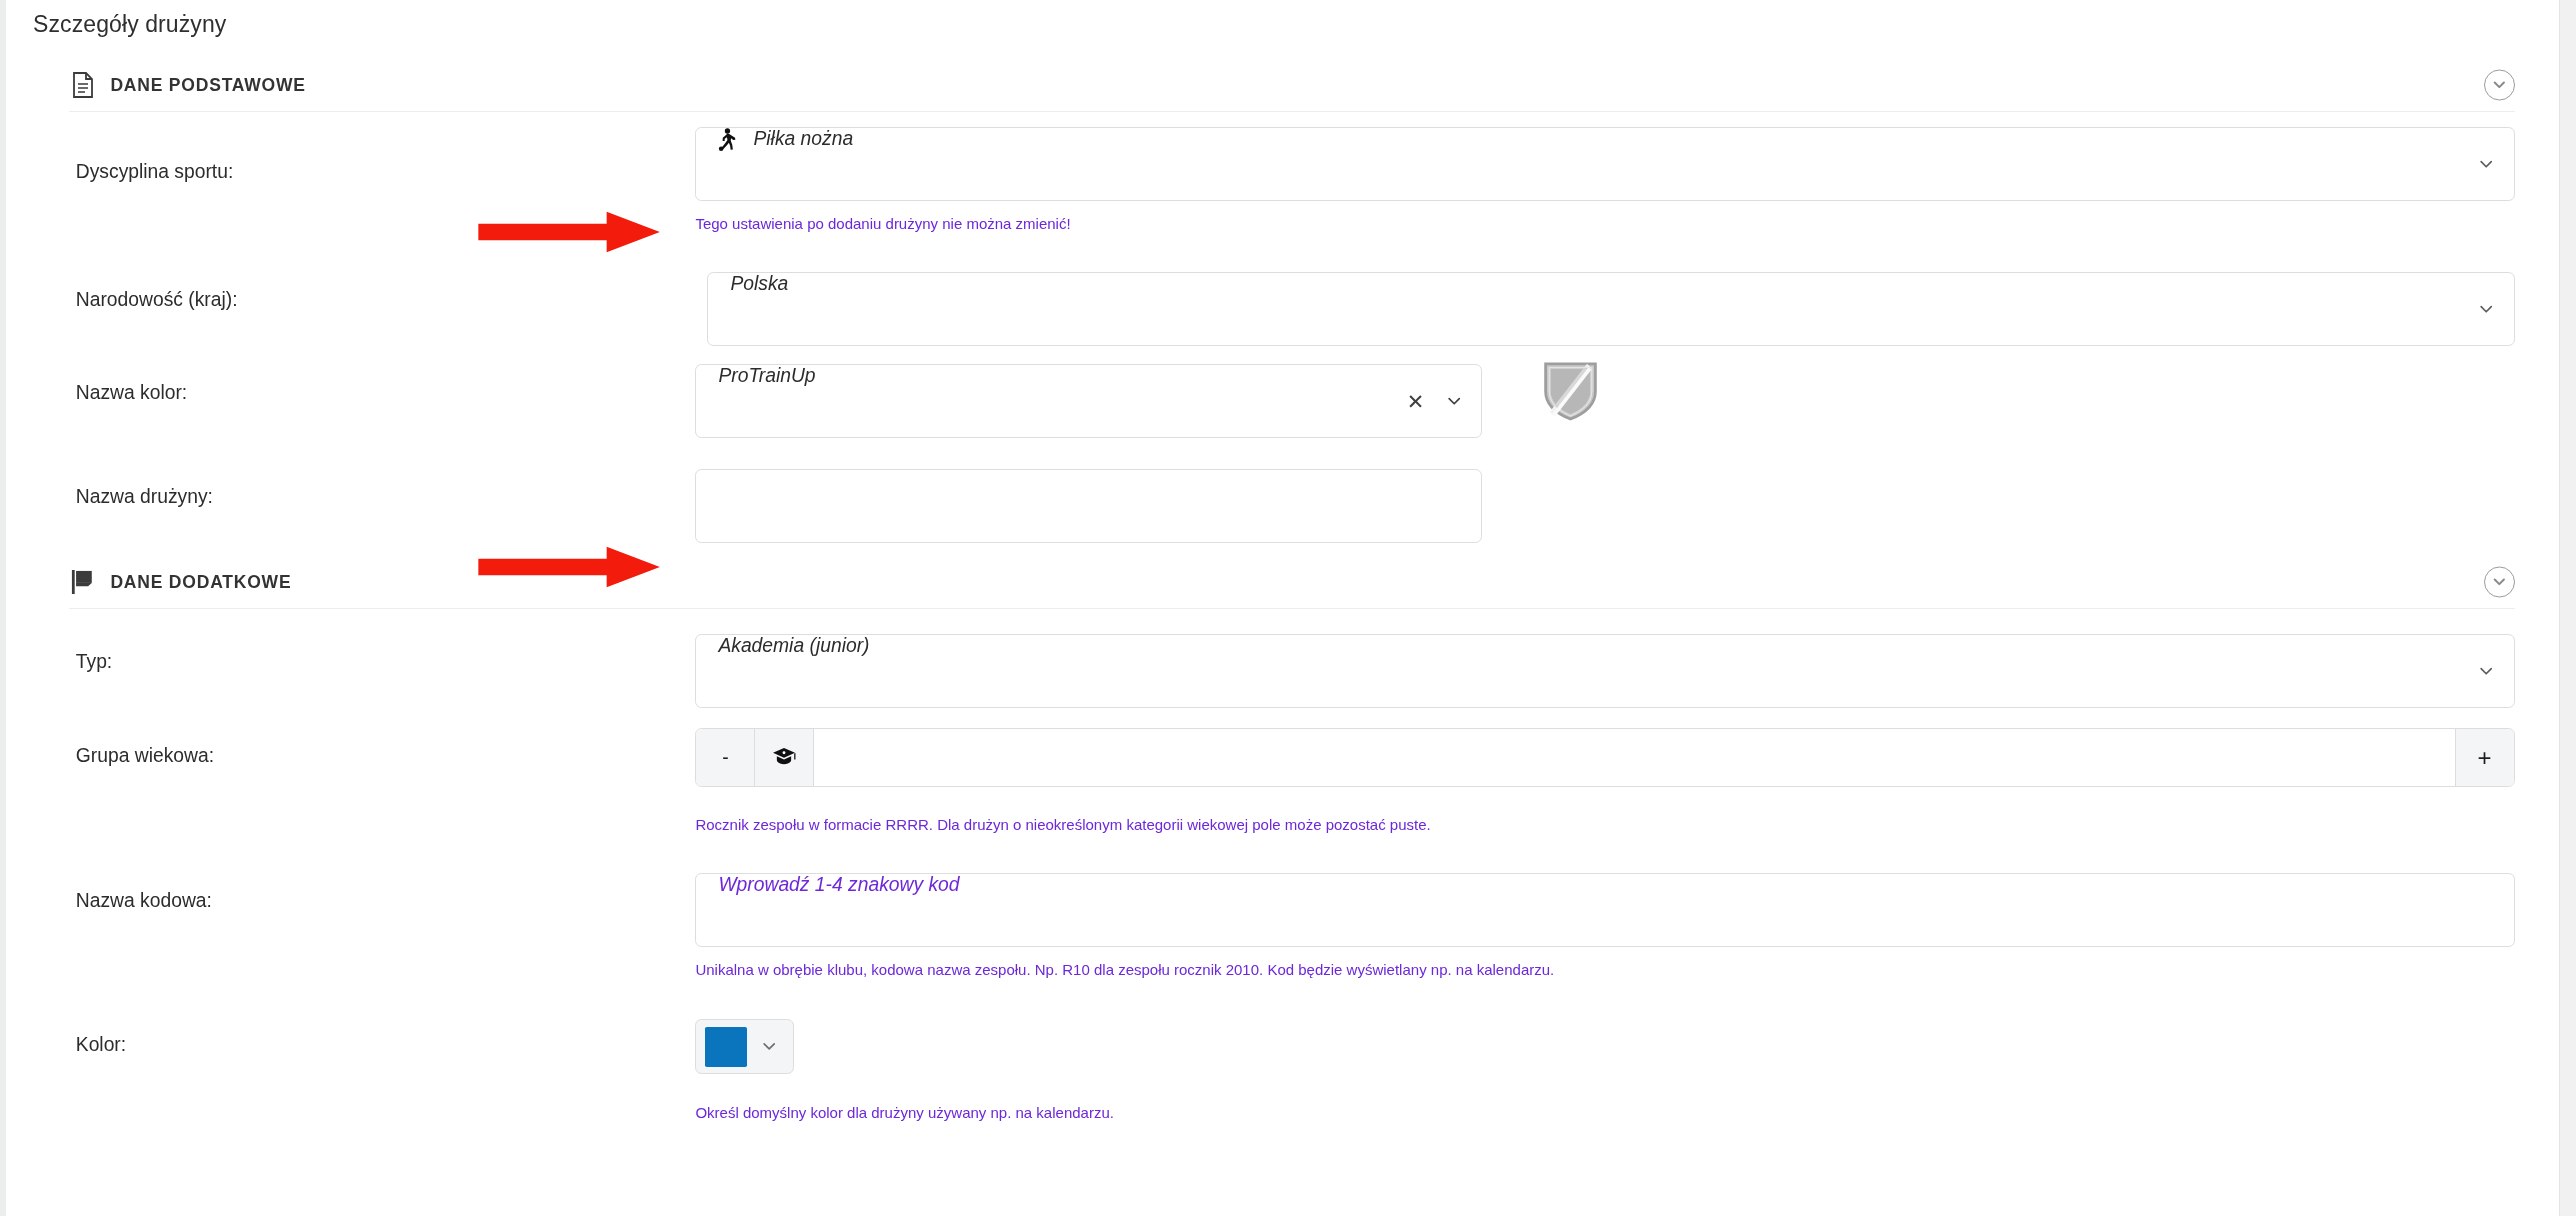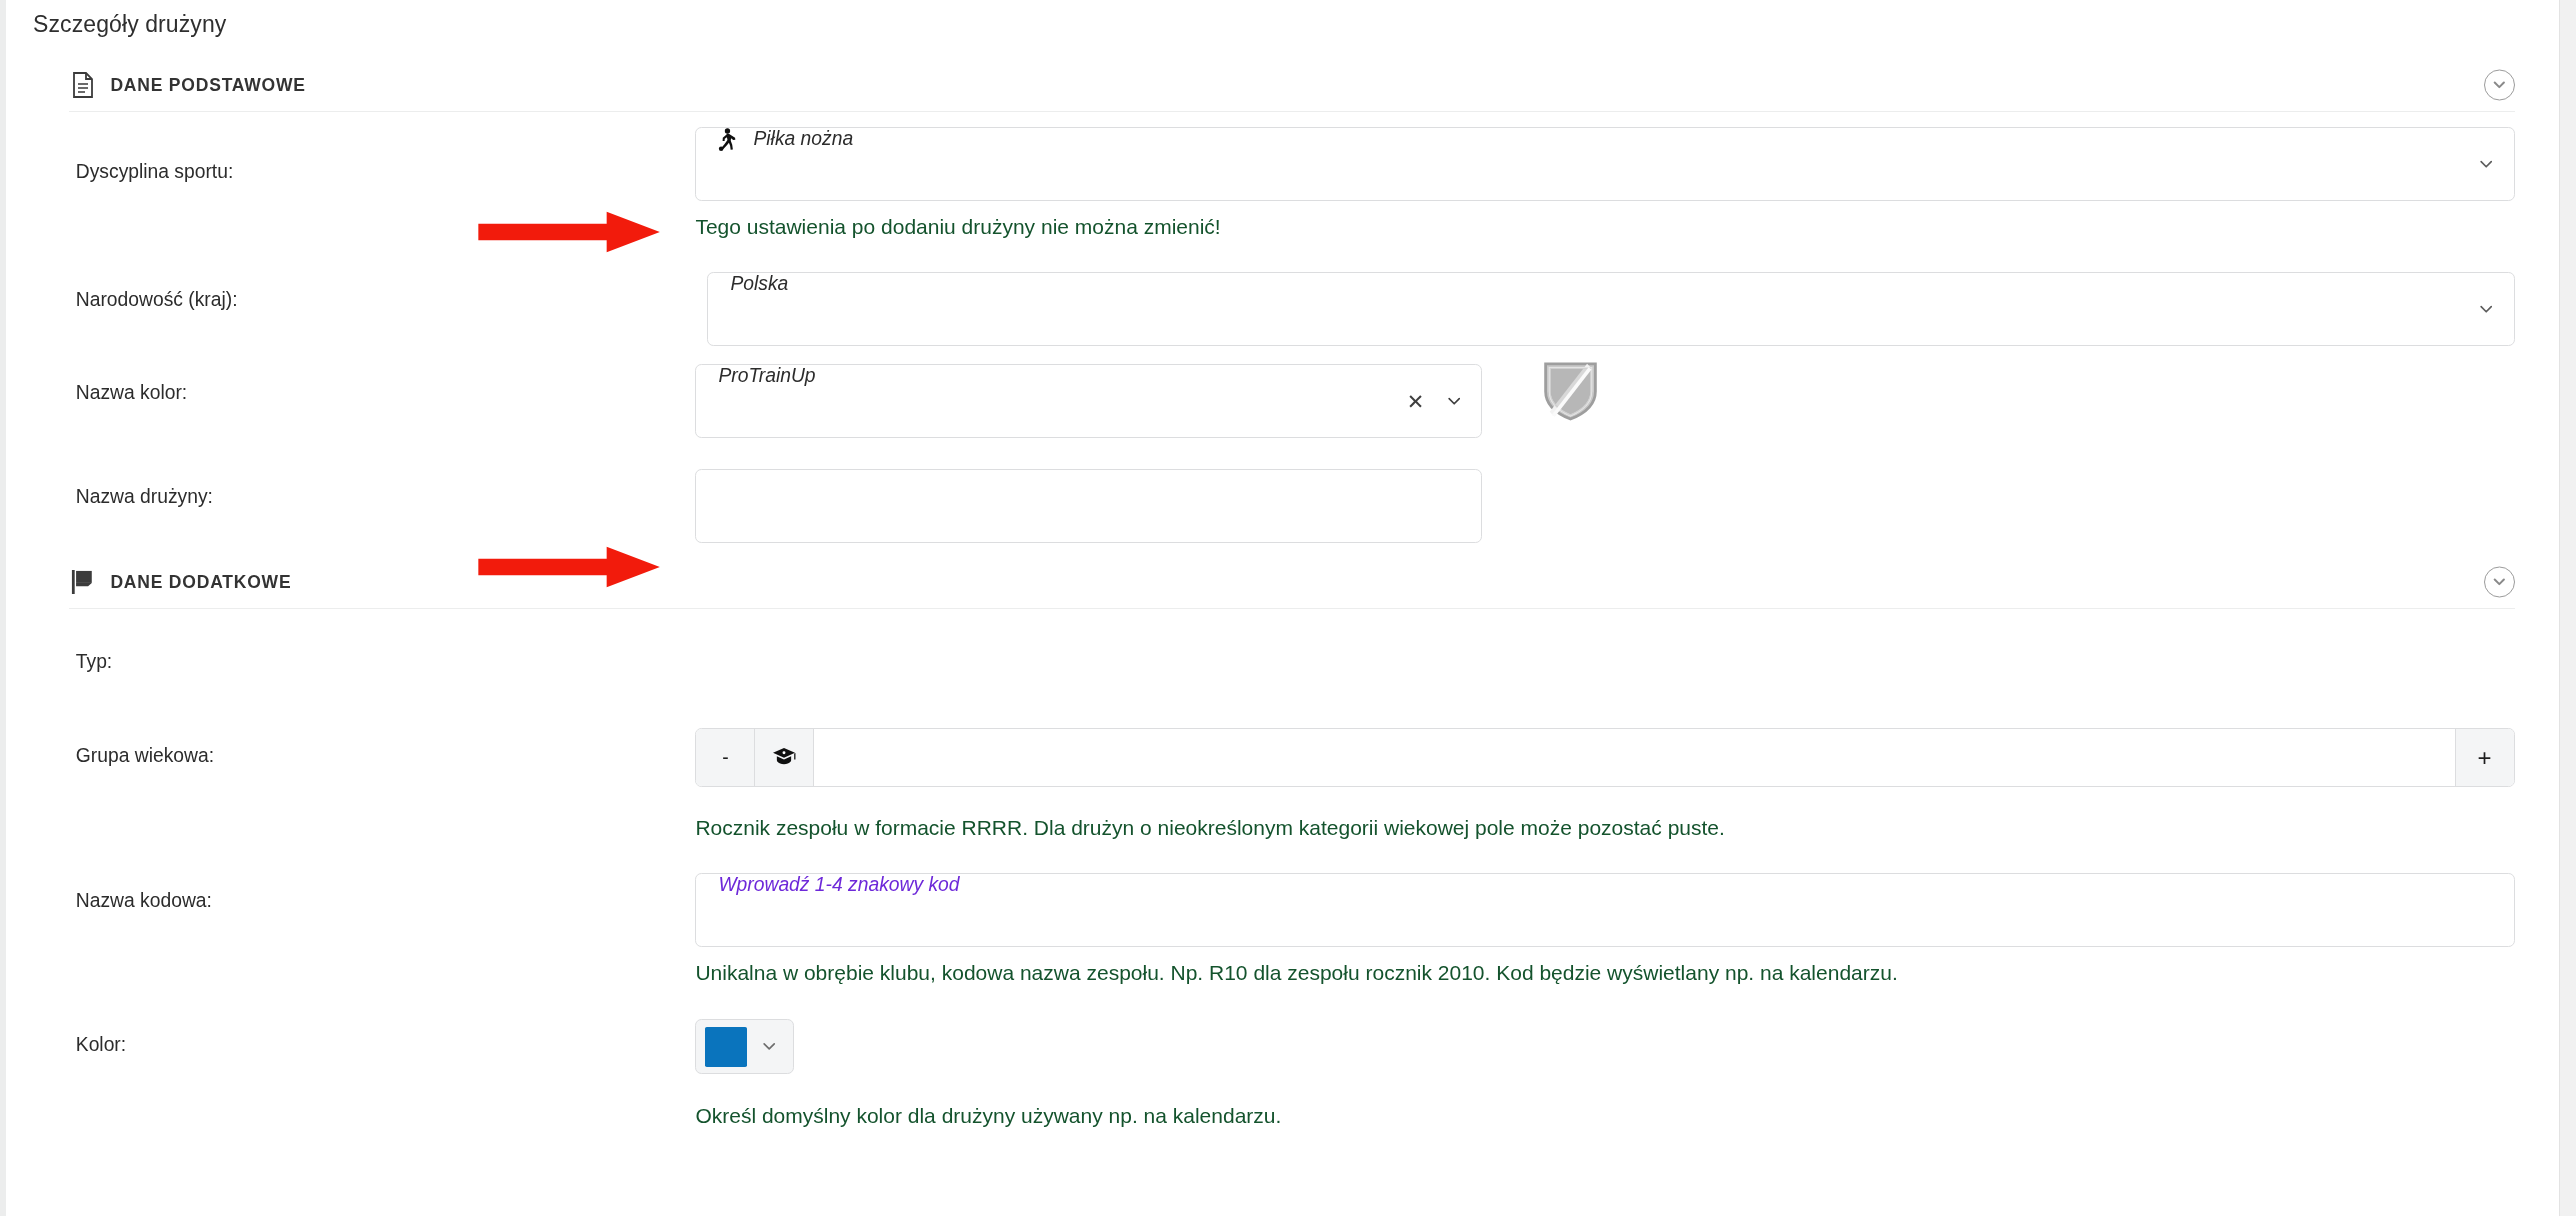--- a/index.html
+++ b/index.html
@@ -130,22 +130,22 @@
     font-size: 21px;
     font-weight: bold;
     line-height: 1;
     cursor: pointer;
     user-select: none;
   }
 
   .hint {
     position: absolute;
     left: 626px;
-    font-size: 21px;
-    color: #14532d;
+    font-size: 15px;
+    color: #6d28d9;
     white-space: nowrap;
   }
 
   
   .crest { position: absolute; }
 
   
   .grp {
     display: flex; align-items: stretch;
     border: 0.9px solid #dcdddf;
@@ -317,20 +317,30 @@
           <svg width="16.6" height="16.6" viewBox="0 0 18 18" fill="none">
             <path d="M4 6.5L9 11.5L14 6.5" stroke="#8a8a8a" stroke-width="2.2" stroke-linecap="round" stroke-linejoin="round"></path>
           </svg>
         </span>
       </div>
     </div>
 
     <div class="section" style="top:575px;">
       <div class="row" style="height:59px;">
         <div class="row-label" style="top:16.6px;">Typ:</div>
+        <div class="field-wrap" style="left:626px; right:0;">
+          <div class="ctl">
+            <span class="val">Akademia (junior)</span>
+            <span class="chev">
+              <svg width="18.4" height="18.4" viewBox="0 0 20 20" fill="none">
+                <path d="M4.5 7.5L10 13L15.5 7.5" stroke="#5d5d5d" stroke-width="1.8" stroke-linecap="round" stroke-linejoin="round"></path>
+              </svg>
+            </span>
+          </div>
+        </div>
       </div>
     </div>
 
     <div class="section" style="top:669px;">
       <div class="row" style="height:59px;">
         <div class="row-label" style="top:16.6px;">Grupa wiekowa:</div>
         <div class="field-wrap" style="left:626px; right:0;">
           <div class="grp">
             <div class="seg">-</div>
             <div class="seg">

